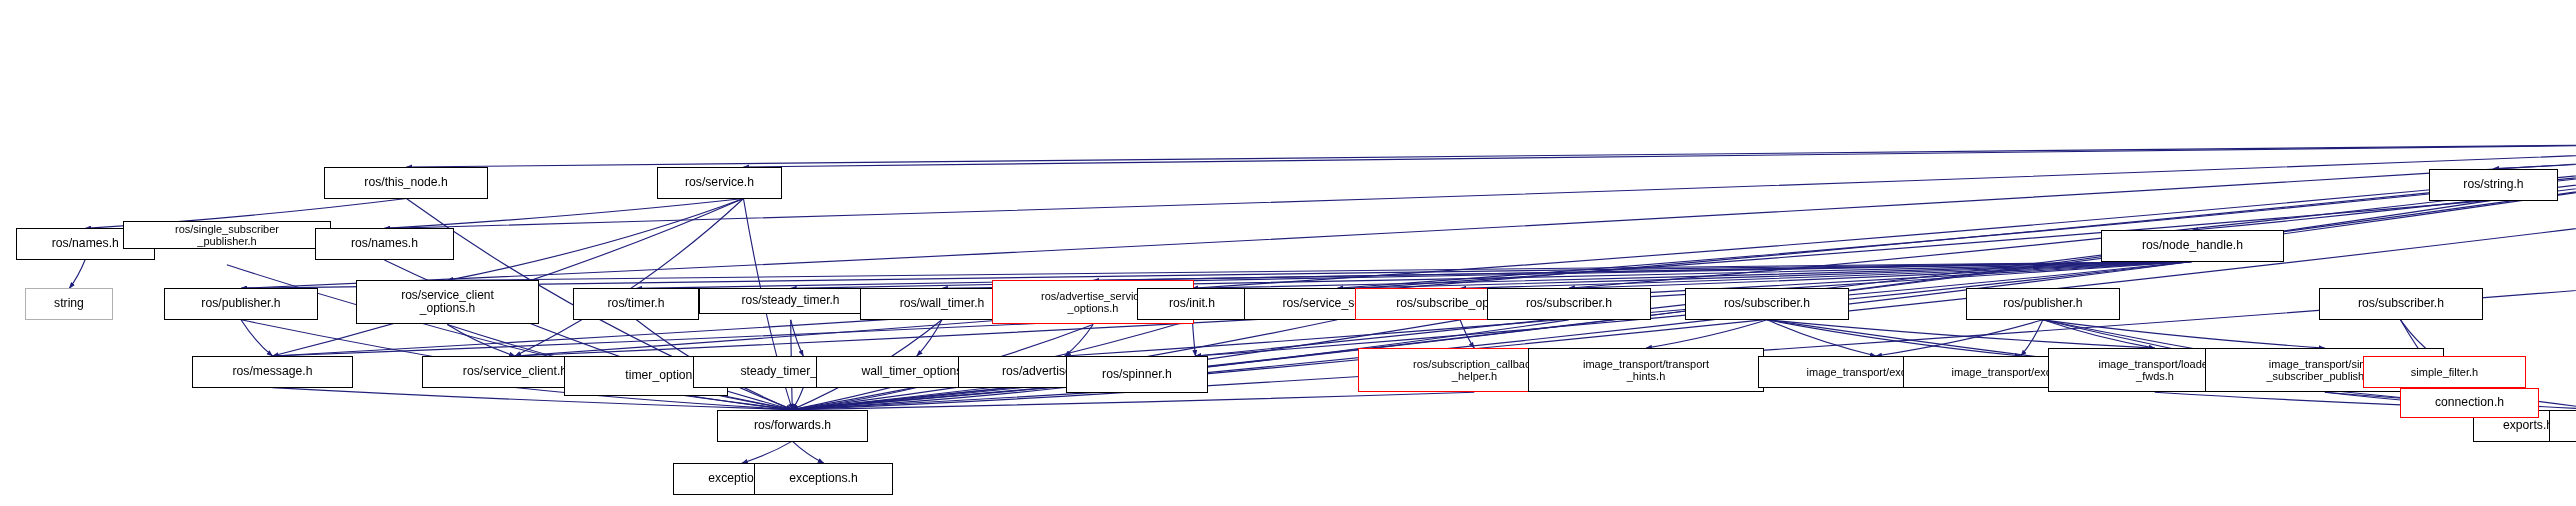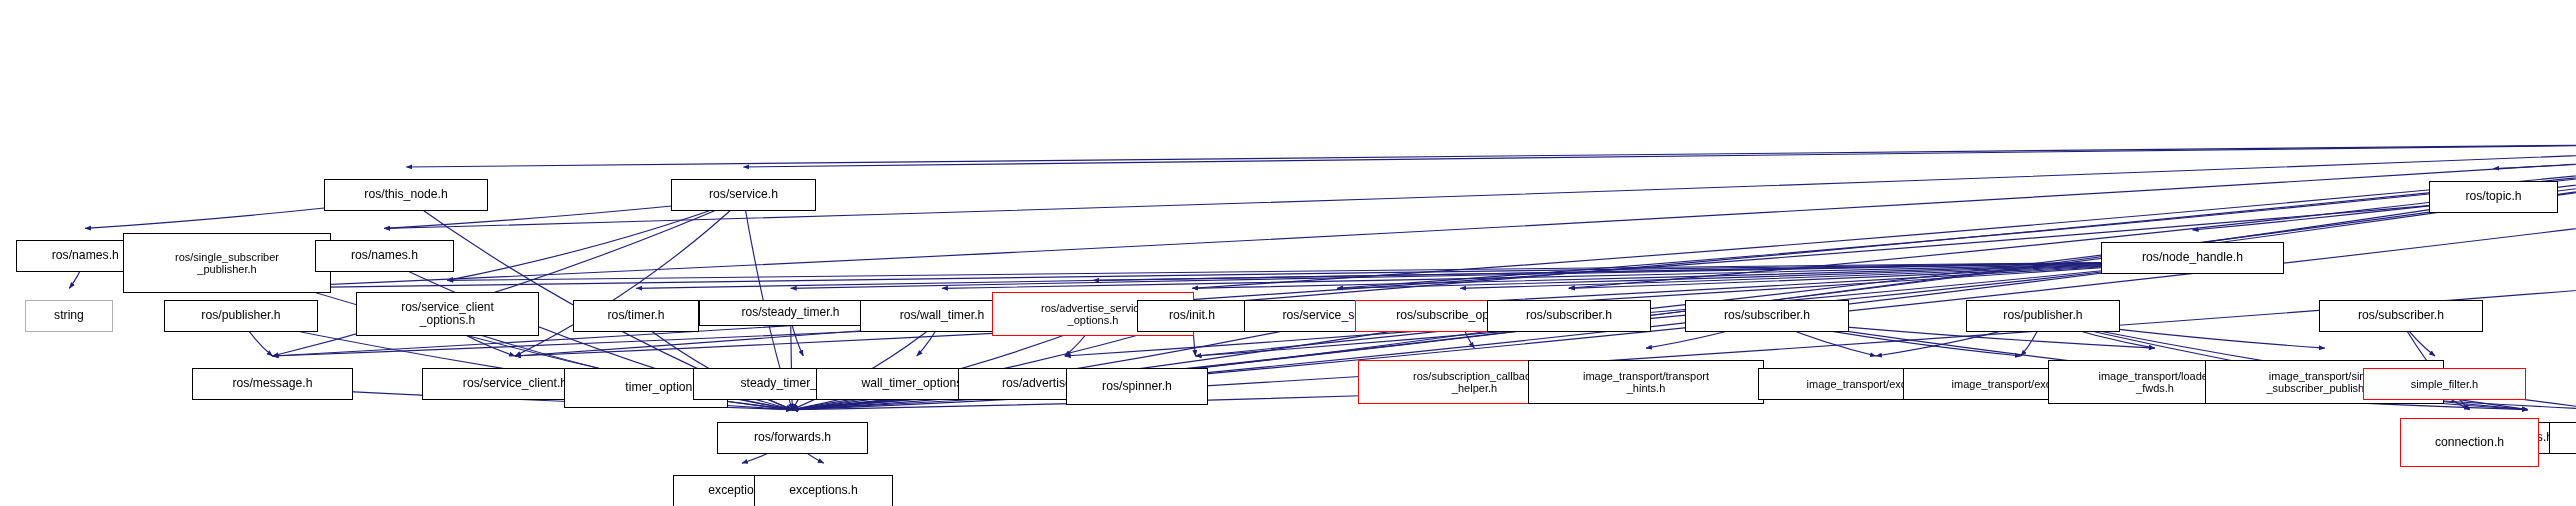--- a/index.html
+++ b/index.html
@@ -2,21 +2,21 @@
 <html style="font-size:11.5px"><head>
 <meta charset="utf-8">
 <style>
   html,body{margin:0;padding:0;background:#ffffff;}
   #graph{position:relative;width:2576px;height:507px;background:#ffffff;
          font-family:"Liberation Sans","DejaVu Sans",sans-serif;overflow:hidden;}
   #edges{position:absolute;left:0;top:0;width:2576px;height:507px;pointer-events:none;}
   .node{position:absolute;box-sizing:border-box;display:flex;align-items:center;
         justify-content:center;text-align:center;background:#ffffff;
         border:0.7px solid #000000;color:#000000;line-height:1.12;
-        white-space:pre-line;margin-top:12px;}
+        white-space:pre-line;}
   .node.red{border:0.7px solid #ff0000;}
   .node.grey{border:0.7px solid #b0b0b0;}
 </style>
 </head>
 <body>
 
 <div id="graph">
   <svg id="edges" viewBox="0 0 3598 708" preserveAspectRatio="none">
     <defs>
       <marker id="ah" markerWidth="9" markerHeight="7" refX="8.4" refY="3.5" orient="auto" markerUnits="userSpaceOnUse">
@@ -115,24 +115,24 @@
         <path d="M1280.4,541.2 Q1203.2328,559.6800000000001 1106.6000000000001,572" marker-end="url(#ah)"></path>
         <path d="M1487.2,541.2 Q1318.2136,559.6800000000001 1106.6000000000001,572" marker-end="url(#ah)"></path>
         <path d="M1669.8000000000002,541.2 Q1412.7000000000003,559.6800000000001 1106.6000000000001,572" marker-end="url(#ah)"></path>
         <path d="M2059.2000000000003,547.8000000000001 Q1607.4,562.32 1106.6000000000001,572" marker-end="url(#ah)"></path>
         <path d="M1106.6000000000001,616 Q1075.3424,634.48 1036.2,646.8000000000001" marker-end="url(#ah)"></path>
         <path d="M1106.6000000000001,616 Q1126.1360000000002,634.48 1150.6000000000001,646.8000000000001" marker-end="url(#ah)"></path>
       </g>
   </svg>
   <div id="nodes-layer">
       <div class="node" style="left: 324px; top: 167px; width: 164px; height: 31.5px; font-size: 12.2px;">ros/this_node.h</div>
-      <div class="node" style="left: 671px; top: 167px; width: 145px; height: 31.5px; font-size: 12.2px; text-align: center;">ros/service.h</div>
-      <div class="node" style="left: 2429px; top: 169px; width: 129px; height: 31.5px; font-size: 12.2px;">ros/topic.h</div>
+      <div class="node" style="left: 657px; top: 167px; width: 125px; height: 31.5px; font-size: 12.2px; text-align: center;">ros/service.h</div>
+      <div class="node" style="left: 2429px; top: 169px; width: 129px; height: 31.5px; font-size: 12.2px;">ros/string.h</div>
       <div class="node" style="left: 15.8px; top: 228px; width: 139px; height: 31.5px; font-size: 12.2px;">ros/names.h</div>
-      <div class="node" style="left: 123px; top: 221px; width: 208px; height: 60px; font-size: 11px;">ros/single_subscriber
+      <div class="node" style="left: 123px; top: 221px; width: 208px; height: 28px; font-size: 11px;">ros/single_subscriber
 _publisher.h</div>
       <div class="node" style="left: 315px; top: 228px; width: 139px; height: 31.5px; font-size: 12.2px;">ros/names.h</div>
       <div class="node" style="left: 2101px; top: 230px; width: 183px; height: 31.5px; font-size: 12.2px;">ros/node_handle.h</div>
       <div class="node grey" style="left: 25px; top: 288px; width: 88px; height: 31.5px; font-size: 12.2px;">string</div>
       <div class="node" style="left: 164px; top: 288px; width: 154px; height: 31.5px; font-size: 12.2px;">ros/publisher.h</div>
       <div class="node" style="left: 356px; top: 280px; width: 183px; height: 44px; font-size: 12px;">ros/service_client
 _options.h</div>
       <div class="node" style="left: 573px; top: 288px; width: 126px; height: 31.5px; font-size: 12.2px;">ros/timer.h</div>
       <div class="node" style="left: 699px; top: 288px; width: 183px; height: 26px; font-size: 12px;">ros/steady_timer.h</div>
       <div class="node" style="left: 860px; top: 288px; width: 164px; height: 31.5px; font-size: 12.2px;">ros/wall_timer.h</div>
@@ -159,18 +159,18 @@
       <div class="node" style="left: 1758px; top: 356px; width: 236px; height: 31.5px; font-size: 11px;">image_transport/exception.h</div>
       <div class="node" style="left: 1903px; top: 356px; width: 236px; height: 31.5px; font-size: 11px;">image_transport/exception.h</div>
       <div class="node" style="left: 2048px; top: 348px; width: 214px; height: 44px; font-size: 11px;">image_transport/loader
 _fwds.h</div>
       <div class="node" style="left: 2205px; top: 348px; width: 239px; height: 44px; font-size: 11px;">image_transport/single
 _subscriber_publisher.h</div>
       <div class="node red" style="left: 2363px; top: 356px; width: 163px; height: 31.5px; font-size: 11px;">simple_filter.h</div>
       <div class="node" style="left: 717px; top: 410px; width: 151px; height: 31.5px; font-size: 12.2px;">ros/forwards.h</div>
       <div class="node" style="left: 2473px; top: 410px; width: 110px; height: 31.5px; font-size: 12.2px;">exports.h</div>
       <div class="node" style="left: 2549px; top: 410px; width: 110px; height: 31.5px; font-size: 12.2px;">exports.h</div>
-      <div class="node red" style="left: 2400px; top: 406px; width: 139px; height: 49px; font-size: 12.2px;">connection.h</div>
+      <div class="node red" style="left: 2400px; top: 388px; width: 139px; height: 30px; font-size: 12.2px;">connection.h</div>
       <div class="node" style="left: 673px; top: 463px; width: 139px; height: 31.5px; font-size: 12.2px;">exceptions.h</div>
       <div class="node" style="left: 754px; top: 463px; width: 139px; height: 31.5px; font-size: 12.2px;">exceptions.h</div>
     </div>
 </div>
 
 
 </body></html>

